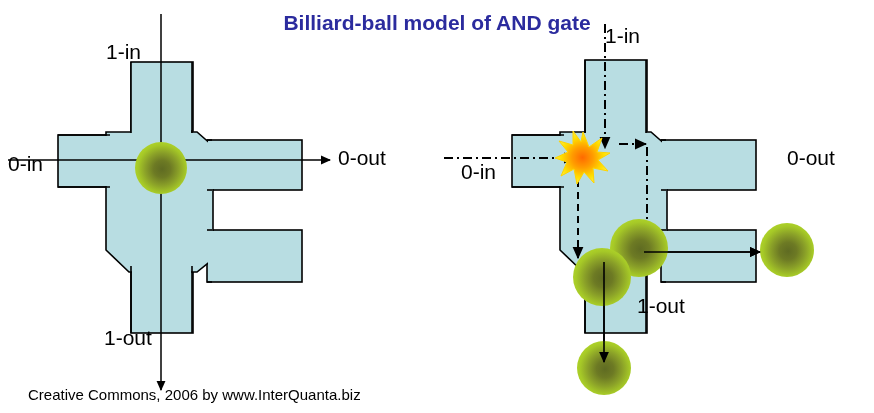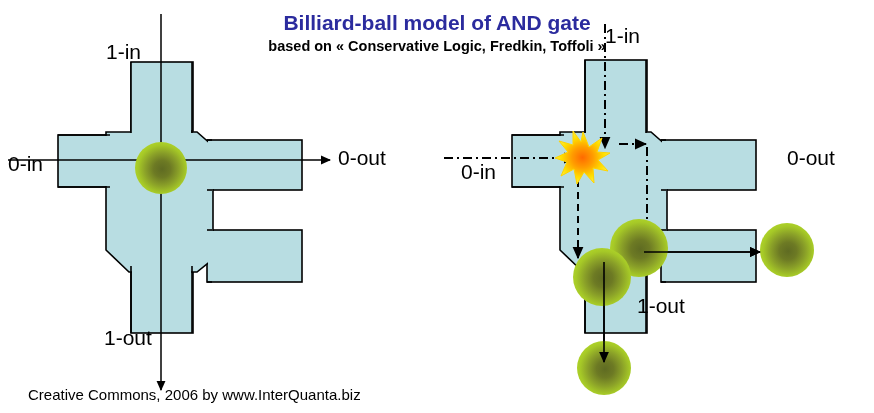--- a/index.html
+++ b/index.html
@@ -181,21 +181,20 @@
     <circle cx="639" cy="248" r="29" fill="url(#ballGrad)"></circle>
     <circle cx="602" cy="277" r="29" fill="url(#ballGrad)"></circle>
     <circle cx="787" cy="250" r="27" fill="url(#ballGrad)"></circle>
     <circle cx="604" cy="368" r="27" fill="url(#ballGrad)"></circle>
 
     <line x1="644" y1="252" x2="760" y2="252" stroke="#000000" stroke-width="1.6" marker-end="url(#arrowSolid)"></line>
     <line x1="604" y1="262" x2="604" y2="362" stroke="#000000" stroke-width="1.6" marker-end="url(#arrowSolid)"></line>
   </svg>
 
   <div class="ttl" id="title-text">Billiard-ball model of AND gate</div>
-  <div class="ttl" id="subtitle-text">based on « Conservative Logic, Fredkin, Toffoli »</div>
 
   <div class="lbl" style="left:106px; top:40px;">1-in</div>
   <div class="lbl" style="left:8px; top:152px;">0-in</div>
   <div class="lbl" style="left:338px; top:146px;">0-out</div>
   <div class="lbl" style="left:104px; top:326px;">1-out</div>
 
   <div class="lbl" style="left:605px; top:24px;">1-in</div>
   <div class="lbl" style="left:461px; top:160px;">0-in</div>
   <div class="lbl" style="left:787px; top:146px;">0-out</div>
   <div class="lbl" style="left:637px; top:294px;">1-out</div>

